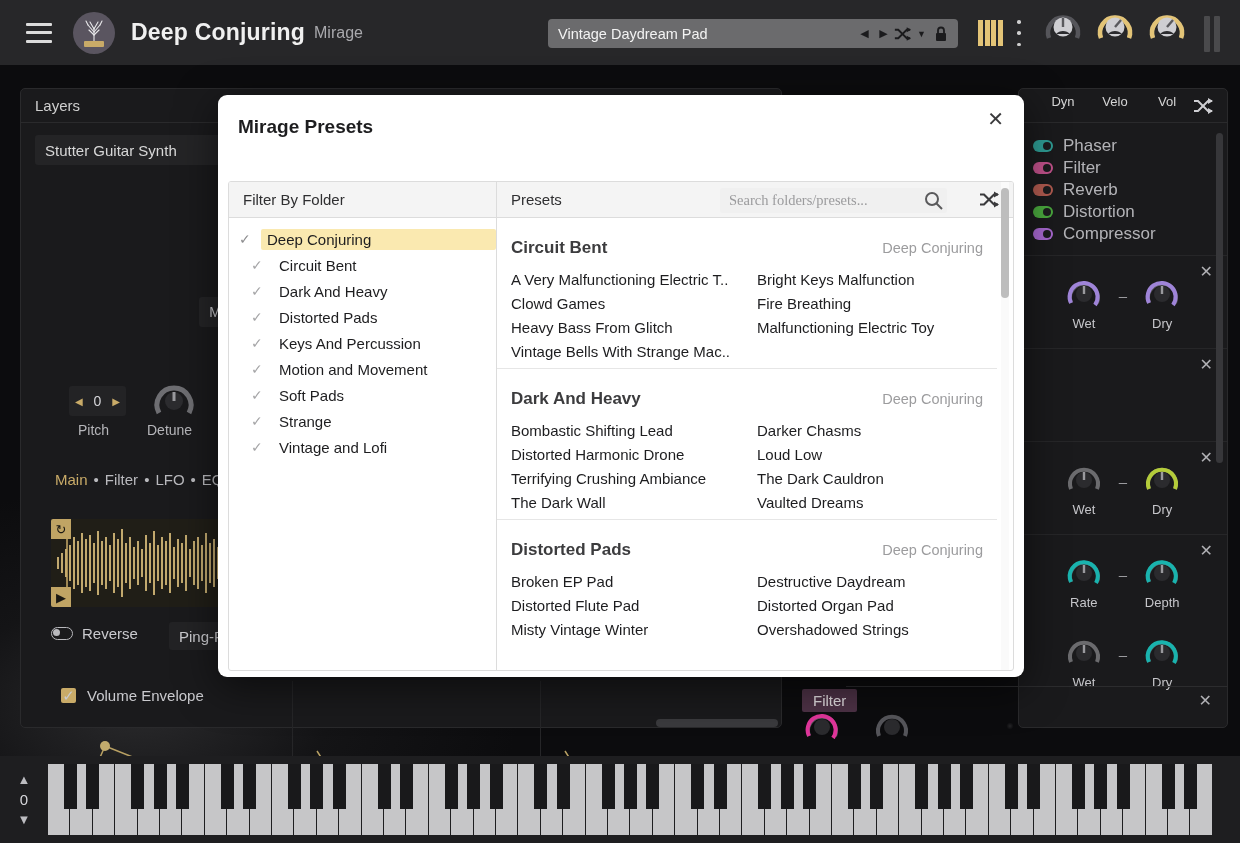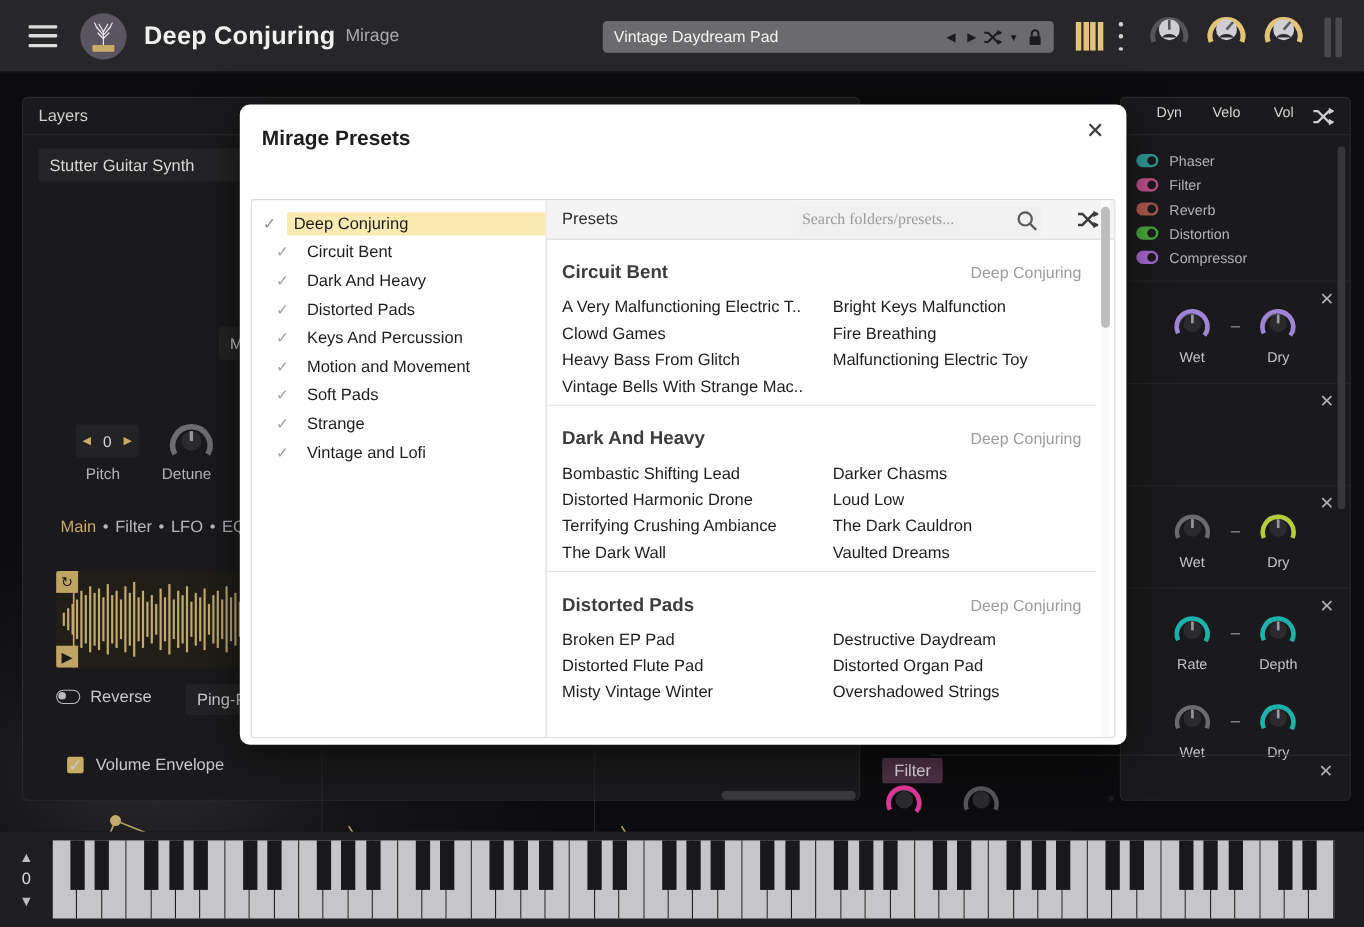--- a/index.html
+++ b/index.html
@@ -133,21 +133,21 @@
   .env-check-row span{ font-size:15px; color:#cacace;}
 
   
   .fx-panel { left:1018px; top:88px; width:210px; height:640px; }
   .fx-head { height:34px; display:flex; align-items:center; justify-content:flex-end;
     padding:0 14px; border-bottom:1px solid #2a2a2c;}
   .fx-list { padding:12px 0 10px 14px; }
   .fx-item { display:flex; align-items:center; gap:10px; height:22px; cursor:pointer;}
   .fx-sw { width:20px;height:12px;border-radius:6px;position:relative;}
   .fx-sw:after{content:"";position:absolute;right:2px;top:2px;width:8px;height:8px;border-radius:50%;background:#1c1c1e;}
-  .fx-item span { font-size:13px; color:#b3b3b7;}
+  .fx-item span { font-size:17px; color:#b3b3b7;}
 
   .fx-row { border-top:1px solid #262628; position:relative; padding-top:4px; height:93px;}
   .fx-x { position:absolute; right:14px; top:6px; color:#b0b0b4; font-size:16px; cursor:pointer;}
   .fx-knobs { display:flex; align-items:center; justify-content:center; gap:6px; padding-top:16px;}
   .fx-knob-unit { width:58px; text-align:center;}
   .fx-knob-label { font-size:13px; color:#c6c6ca; margin-top:2px;}
   .fx-dash { color:#9a9a9e; font-size:15px; margin-top:-16px;}
 
   .fx-scroll { position:absolute; right:4px; top:44px; width:7px; height:330px;
     background:#37373a; border-radius:4px;}
@@ -726,20 +726,23 @@
 
   <div class="modal">
     <div class="modal-head">
       <div class="modal-title">Mirage Presets</div>
 
       <span class="modal-close">✕</span>
     </div>
 
     <div class="modal-body">
       <div class="col-left">
+        <div class="col-head">
+          <span>Filter By Folder</span>
+        </div>
         <div class="folder-list" id="folder-list">
             <div class="folder-item sel">
               <span class="chk">✓</span>
               <span class="fname">Deep Conjuring</span>
             </div>
             <div class="folder-item child">
               <span class="chk">✓</span>
               <span class="fname">Circuit Bent</span>
             </div>
             <div class="folder-item child">

